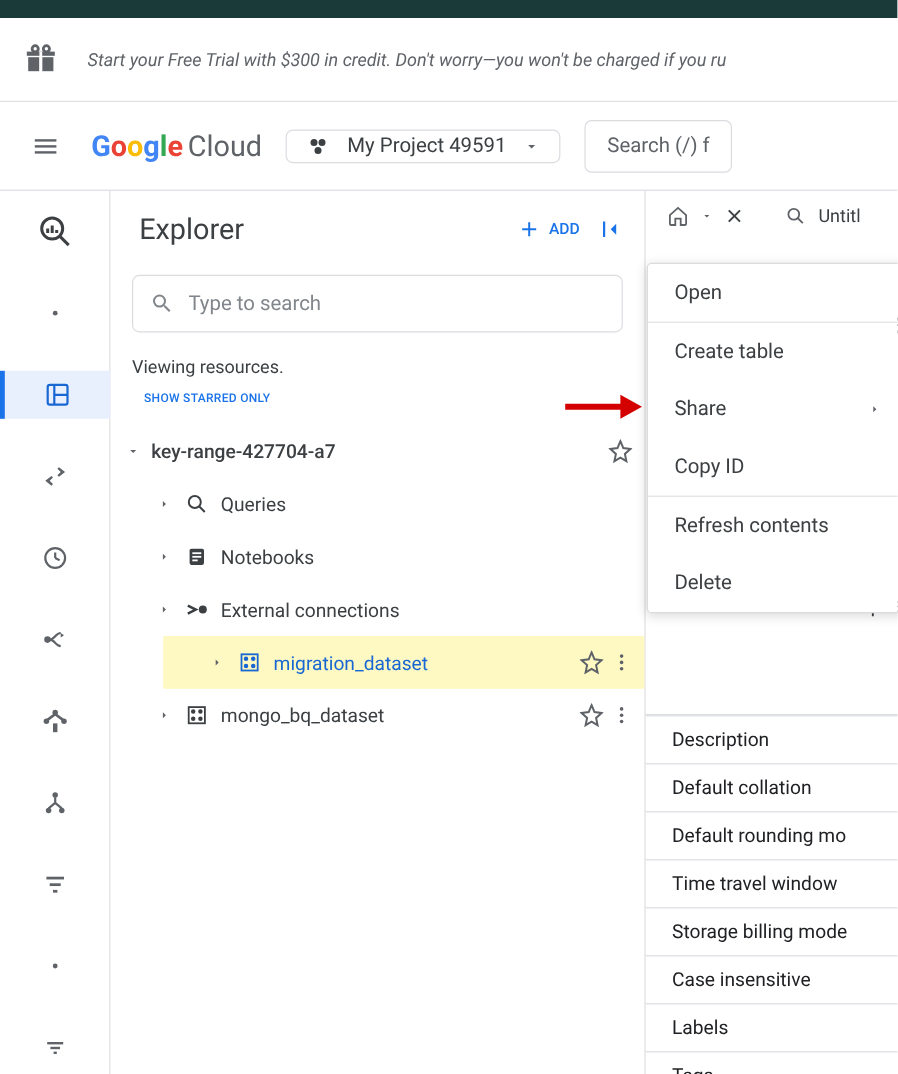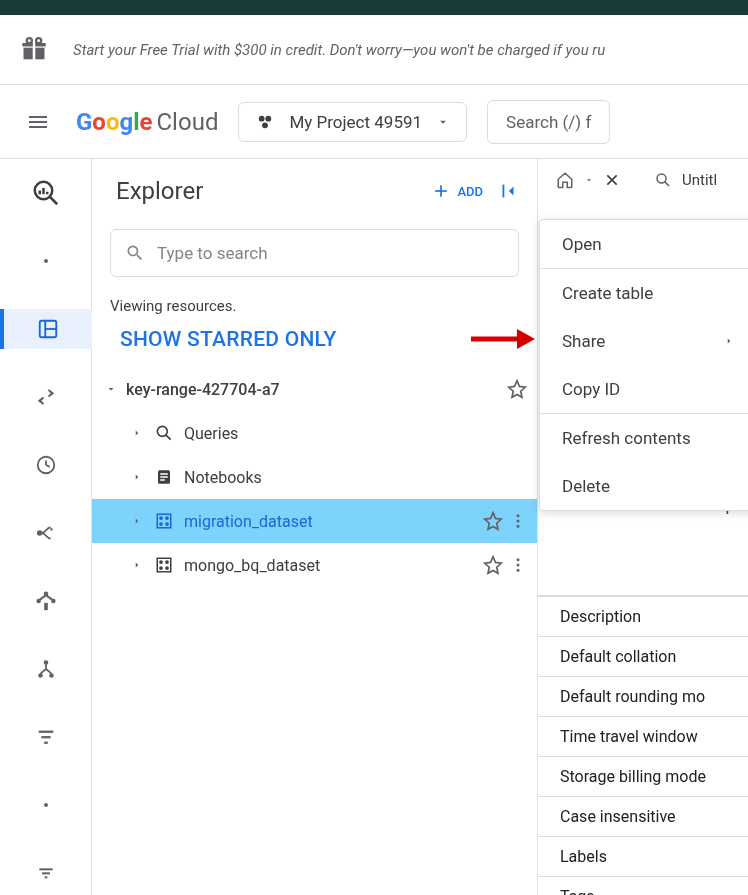--- a/index.html
+++ b/index.html
@@ -6,38 +6,38 @@
   body { margin: 0; font-family: 'Google Sans', Roboto, Arial, sans-serif; font-size: 14px; color: #3c4043; width: 748px; overflow: hidden; background: #fff; }
   .topbar { height: 15px; background: #1a3a3a; }
   .trial-banner { display: flex; align-items: center; height: 70px; border-bottom: 1px solid #e0e0e0; padding: 0 20px; gap: 25px; white-space: nowrap; }
   .gift-icon { width: 28px; height: 28px; flex-shrink: 0; }
   .trial-text { color: #5f6368; font-size: 15px; font-style: italic; }
   .header-row { display: flex; align-items: center; height: 74px; padding: 0 20px; gap: 20px; border-bottom: 1px solid #dadce0; }
   .menu-btn { width: 36px; height: 36px; display: flex; align-items: center; justify-content: center; cursor: pointer; }
   .brand { display: flex; align-items: baseline; gap: 0; font-size: 24px; }
   .g-b { color: #4285F4; } .g-r { color: #EA4335; } .g-y { color: #FBBC05; } .g-g { color: #34A853; }
   .cloud-word { color: #5f6368; font-weight: 400; margin-left: 4px; }
-  .project-picker { display: flex; align-items: center; border: 1px solid #dadce0; border-radius: 6px; height: 40px; padding: 0 16px; gap: 14px; font-size: 17px; color: #3c4043; cursor: pointer; }
+  .project-picker { display: flex; align-items: center; border: 1px solid #dadce0; border-radius: 6px; height: 28px; padding: 0 16px; gap: 14px; font-size: 17px; color: #3c4043; cursor: pointer; }
   .search-header { display: flex; align-items: center; border: 1px solid #dadce0; border-radius: 6px; height: 44px; padding: 0 18px; font-size: 17px; color: #5f6368; }
   .main { display: flex; height: 810px; }
   .left-rail { width: 92px; border-right: 1px solid #e0e0e0; display: flex; flex-direction: column; align-items: center; padding-top: 14px; gap: 28px; }
   .rail-item { width: 60px; height: 40px; display: flex; align-items: center; justify-content: center; color: #5f6368; }
   .rail-item.active { background: #e8f0fe; color: #1967d2; border-radius: 0; border-left: 4px solid #1a73e8; width: 92px; }
   .dot { width: 4px; height: 4px; border-radius: 50%; background: #5f6368; }
   .explorer { flex: 1; display: flex; flex-direction: column; border-right: 1px solid #e0e0e0; min-width: 0; position: relative; }
   .explorer-header { display: flex; align-items: center; justify-content: space-between; padding: 18px 18px 10px 24px; }
   .explorer-title { font-size: 24px; color: #3c4043; }
   .add-btn { display: flex; align-items: center; gap: 6px; color: #1a73e8; font-weight: 500; font-size: 13px; cursor: pointer; }
   .collapse-btn { margin-left: 14px; color: #1a73e8; cursor: pointer; }
   .search-box { margin: 14px 18px 12px 18px; display: flex; align-items: center; border: 1px solid #dadce0; border-radius: 6px; height: 48px; padding: 0 14px; gap: 12px; color: #80868b; font-size: 17px; }
   .view-text { margin: 8px 18px 2px 18px; font-size: 15px; color: #3c4043; }
-  .starred-link { margin: 10px 18px 16px 28px; color: #1a73e8; font-weight: 500; font-size: 21px; cursor: pointer; letter-spacing: 0.25px; }
+  .starred-link { margin: 10px 18px 16px 28px; color: #1a73e8; font-weight: 500; font-size: 10px; cursor: pointer; letter-spacing: 0.25px; }
   .tree { }
   .tree-row { display: flex; align-items: center; height: 44px; padding: 0 10px 0 12px; gap: 8px; cursor: pointer; }
-  .tree-row.selected { background: #7dd3fc; }
+  .tree-row.selected { background: #fef9c3; margin-left: 44px; }
   .tree-row.level0 { padding-left: 12px; }
   .tree-row.level1 { padding-left: 38px; }
   .expand-icon { width: 14px; color: #5f6368; display: flex; justify-content: center; }
   .node-icon { width: 24px; display: flex; justify-content: center; color: #3c4043; }
   .node-label { flex: 1; font-size: 16px; color: #3c4043; white-space: nowrap; overflow: hidden; text-overflow: ellipsis; }
   .node-label.blue { color: #1967d2; }
   .row-actions { display: flex; align-items: center; gap: 6px; }
   .star { color: #5f6368; }
   .kebab { color: #5f6368; }
   .context-menu { position: absolute; top: 60px; right: -220px; width: 218px; background: #fff; border: 1px solid #dadce0; border-radius: 4px; box-shadow: 0 2px 10px rgba(0,0,0,0.15); z-index: 50; }
@@ -260,20 +260,34 @@
               <rect x="4" y="3" width="16" height="18" rx="2"></rect>
               <rect x="7" y="7" width="10" height="2" fill="#fff"></rect>
               <rect x="7" y="11" width="10" height="2" fill="#fff"></rect>
               <rect x="7" y="15" width="6" height="2" fill="#fff"></rect>
             </svg>
           </span>
         <span class="node-label">Notebooks</span>
       </div>
 
 
+      <div class="tree-row level1">
+        <span class="expand-icon">
+            <svg width="10" height="10" viewBox="0 0 24 24" fill="#5f6368">
+              <path d="M9 6l6 6-6 6z"></path>
+            </svg>
+          </span>
+        <span class="node-icon">
+            <svg width="20" height="20" viewBox="0 0 24 24" fill="#3c4043">
+              <circle cx="18" cy="12" r="4"></circle>
+              <path d="M3 8l8 4-8 4" fill="none" stroke="#3c4043" stroke-width="2.5"></path>
+            </svg>
+          </span>
+        <span class="node-label">External connections</span>
+      </div>
 
       <div class="tree-row level1 selected">
         <span class="expand-icon">
             <svg width="10" height="10" viewBox="0 0 24 24" fill="#5f6368">
               <path d="M9 6l6 6-6 6z"></path>
             </svg>
           </span>
         <span class="node-icon">
             <svg width="18" height="18" viewBox="0 0 24 24" fill="none" stroke="#1967d2" stroke-width="2">
               <rect x="3" y="3" width="18" height="18"></rect>

